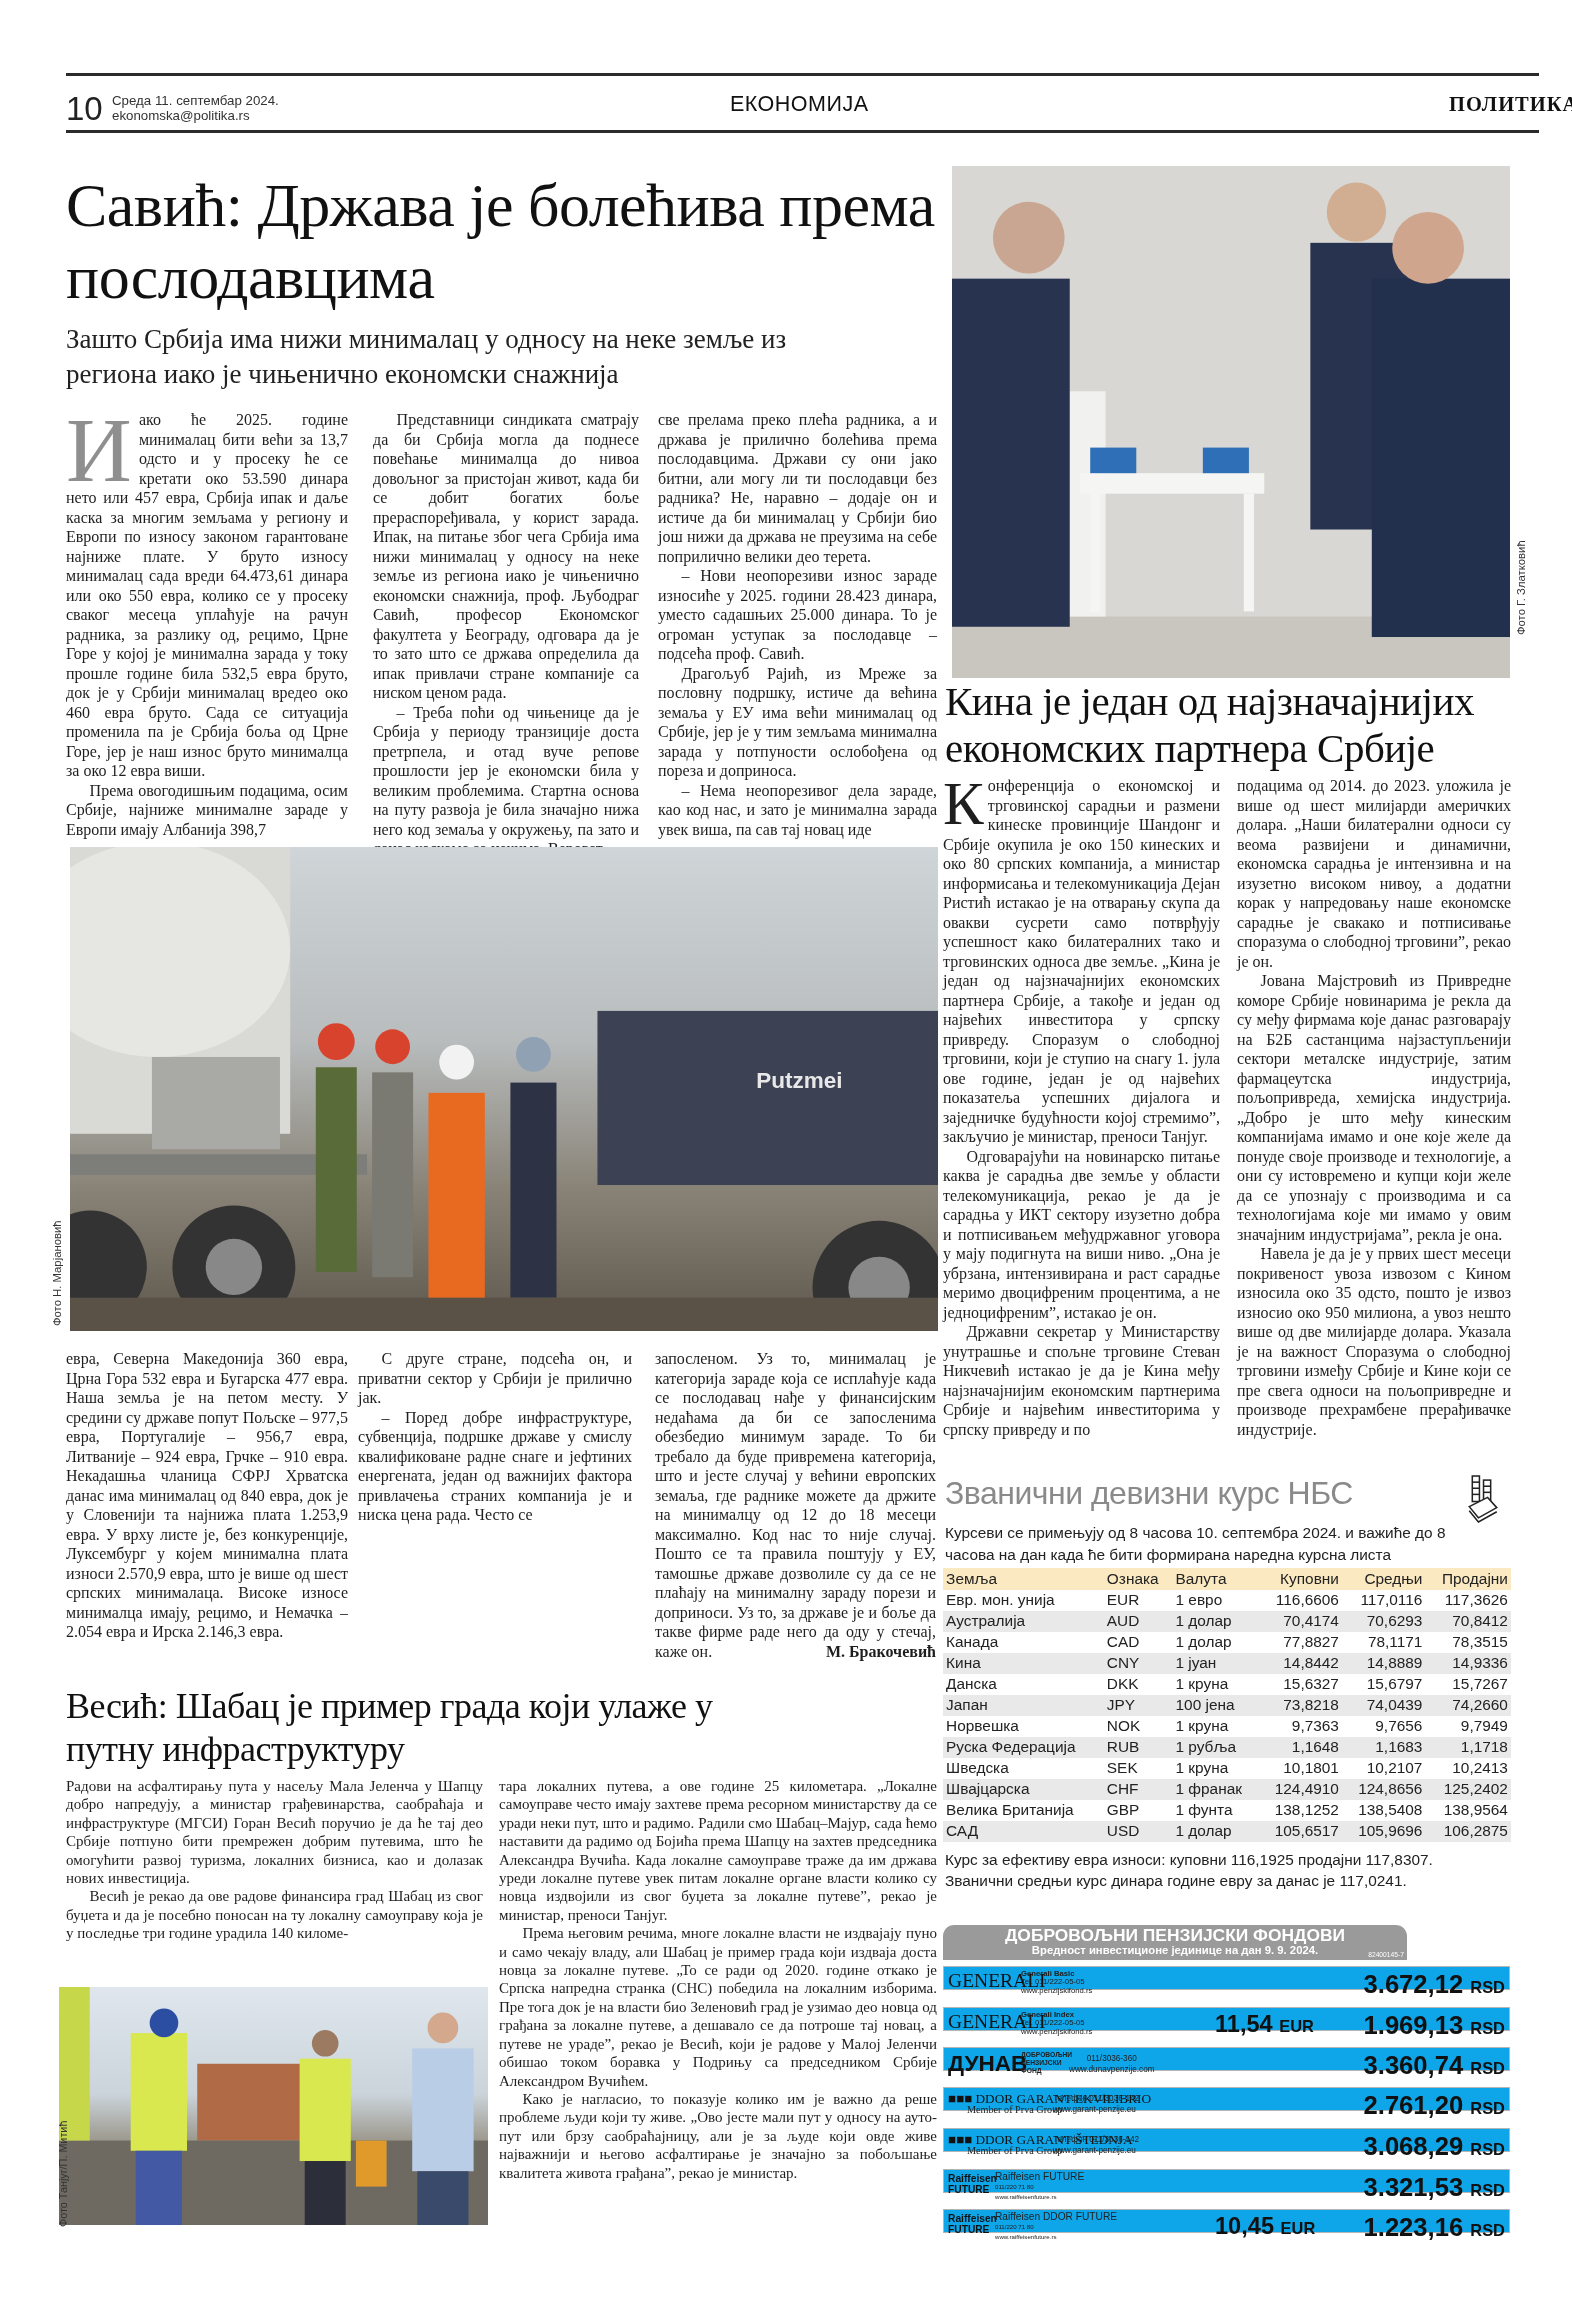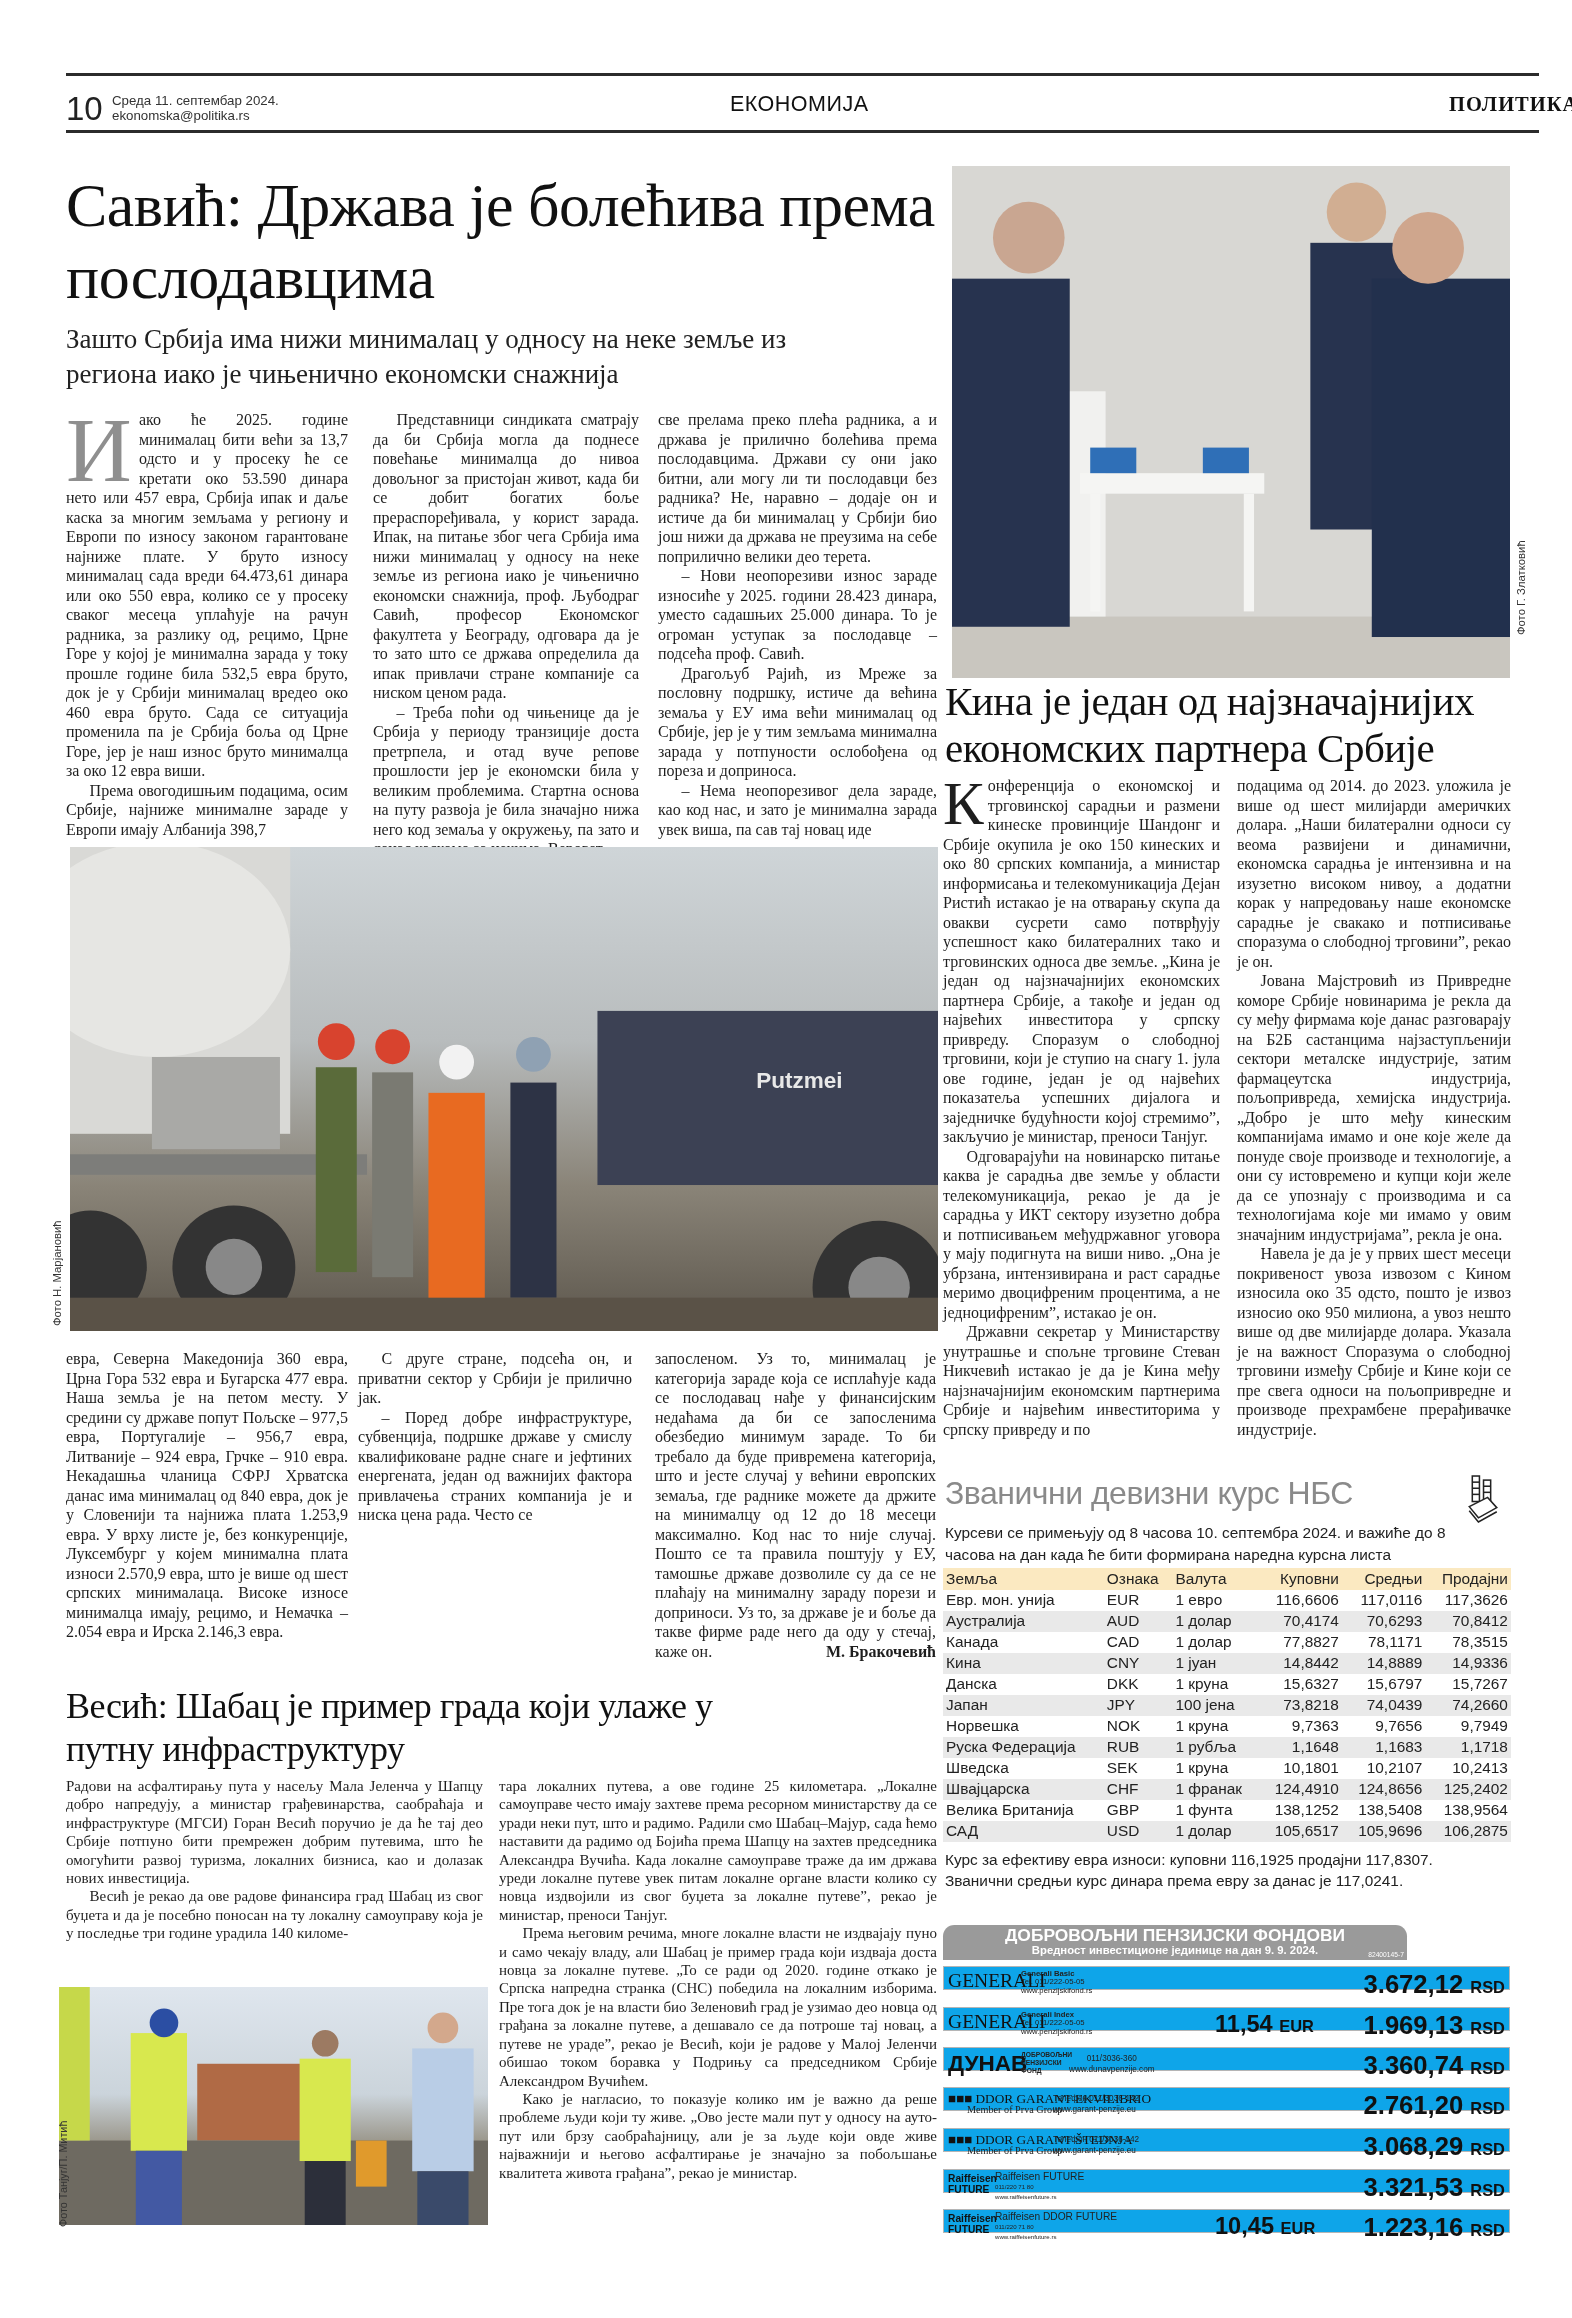--- a/index.html
+++ b/index.html
@@ -274,21 +274,21 @@
         <td>USD</td>
         <td>1 долар</td>
         <td class="num">105,6517</td>
         <td class="num">105,9696</td>
         <td class="num">106,2875</td>
       </tr>
   </tbody>
 </table>
 
 <div class="abs fx-note" style="left:945px;top:1849px;width:563px;">Курс за ефективу евра износи: куповни 116,1925 продајни 117,8307.</div>
-<div class="abs fx-note" style="left:945px;top:1870px;width:563px;">Званични средњи курс динара према евру за данас је 117,0241.</div>
+<div class="abs fx-note" style="left:945px;top:1870px;width:563px;">Званични средњи курс динара године евру за данас је 117,0241.</div>
 
 <div class="abs h3" style="left:66px;top:1685px;width:742px;">Весић: Шабац је пример града који улаже у путну инфраструктуру</div>
 
 <div class="col" style="left:66px;top:1777px;width:417px;font-size:15px;line-height:18.4px;">
   <p class="noindent">Радови на асфалтирању пута у насељу Мала Јеленча у Шапцу добро напредују, а министар грађевинарства, саобраћаја и инфраструктуре (МГСИ) Горан Весић поручио је да ће тај део Србије потпуно бити премрежен добрим путевима, што ће омогућити развој туризма, локалних бизниса, као и долазак нових инвестиција.</p>
   <p>Весић је рекао да ове радове финансира град Шабац из свог буџета и да је посебно поносан на ту локалну самоуправу која је у последње три године урадила 140 киломе-</p>
 </div>
 <div class="col" style="left:499px;top:1777px;width:438px;font-size:15px;line-height:18.4px;">
   <p class="noindent">тара локалних путева, а ове године 25 километара. „Локалне самоуправе често имају захтеве према ресорном министарству да се уради неки пут, што и радимо. Радили смо Шабац–Мајур, сада ћемо наставити да радимо од Бојића према Шапцу на захтев председника Александра Вучића. Када локалне самоуправе траже да им држава уреди локалне путеве увек питам локалне органе власти колико су новца издвојили из свог буџета за локалне путеве”, рекао је министар, преноси Танјуг.</p>
   <p>Према његовим речима, многе локалне власти не издвајају пуно и само чекају владу, али Шабац је пример града који издваја доста новца за локалне путеве. „То се ради од 2020. године откако је Српска напредна странка (СНС) победила на локалним изборима. Пре тога док је на власти био Зеленовић град је узимао део новца од грађана за локалне путеве, а дешавало се да потроше тај новац, а путеве не ураде”, рекао је Весић, који је радове у Малој Јеленчи обишао током боравка у Подрињу са председником Србије Александром Вучићем.</p>

